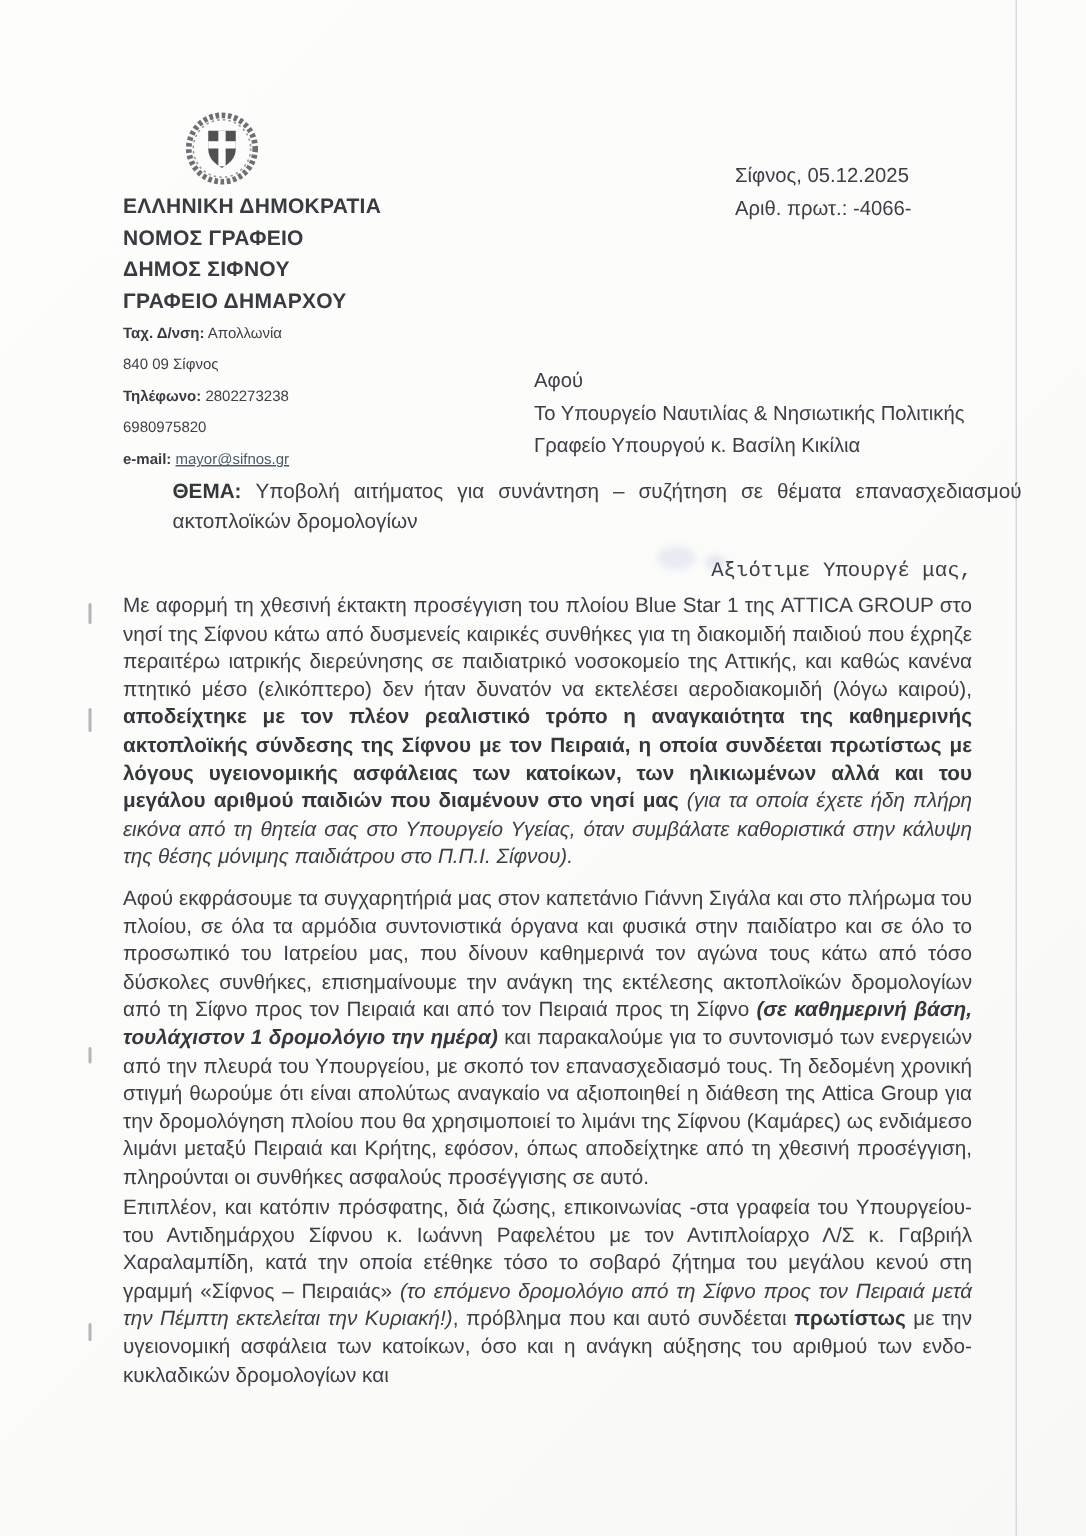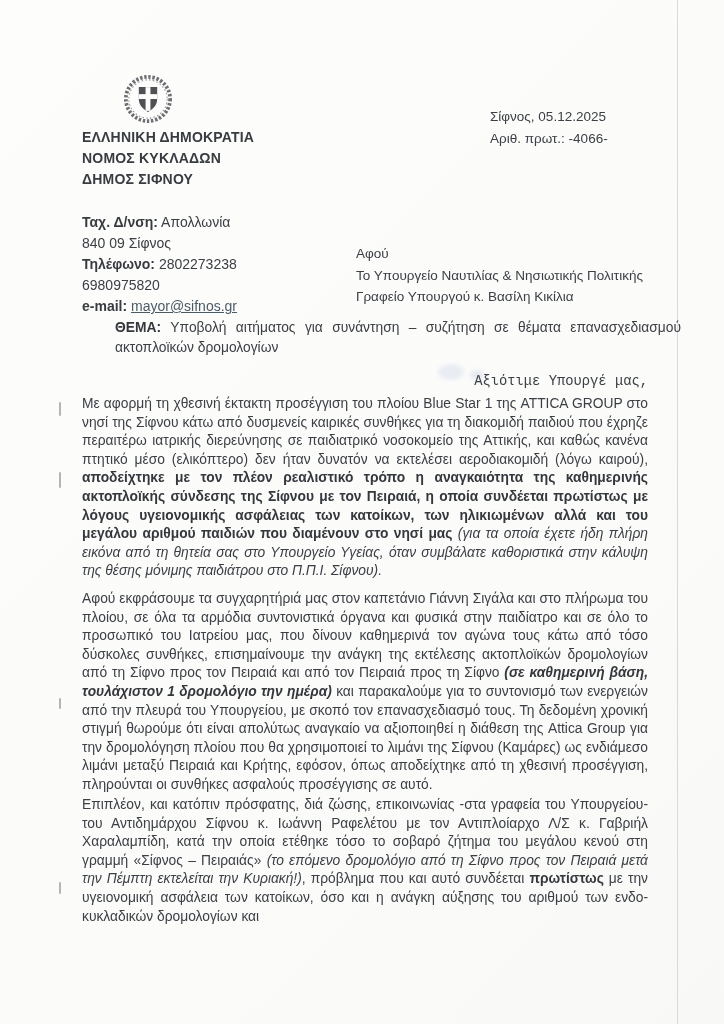--- a/index.html
+++ b/index.html
@@ -14,21 +14,21 @@
   
   .scan-line-right{position:absolute;left:677px;top:0;width:1px;height:1024px;background:rgba(185,192,198,.55);}
   .edge-dash{position:absolute;left:59px;width:2px;background:rgba(90,96,102,.45);border-radius:1px;}
   .stamp-smudge{position:absolute;border-radius:50%;filter:blur(2px);}
   .smudge-a{left:438px;top:364px;width:26px;height:16px;background:rgba(120,150,200,.14);}
   .smudge-b{left:470px;top:370px;width:14px;height:10px;background:rgba(110,140,195,.16);}
   
   .emblem{position:absolute;left:121px;top:72px;width:54px;height:54px;}
   .org-block{position:absolute;left:82px;top:127px;font-size:14px;font-weight:bold;line-height:21px;color:#383c41;letter-spacing:.2px;}
   .date-block{position:absolute;left:490px;top:106px;font-size:13.5px;line-height:22px;}
-  .contact-block{position:absolute;left:82px;top:212px;font-size:14px;line-height:21px;}
+  .contact-block{position:absolute;left:82px;top:212px;font-size:10px;line-height:21px;}
   .contact-label{font-weight:bold;color:#383c41;}
   .email-value{color:#4a5b66;text-decoration:underline;}
   .recipient-block{position:absolute;left:356px;top:243px;font-size:13.5px;line-height:21.5px;}
   
   .flow{position:absolute;left:82px;width:566px;font-size:13.8px;text-align:justify;}
   .subject{top:318px;line-height:20px;margin-left:33px;}
   .salutation{top:372px;line-height:19px;text-align:right;font-family:Liberation Mono, monospace;}
   .para{line-height:18.6px;}
   .p1{top:395px;}
   .p2{top:590px;}
@@ -58,22 +58,23 @@
         <circle cx="50" cy="50" r="35.5" stroke-width="2" stroke-dasharray="3 4" opacity="0.6"></circle>
       </g>
       <path d="M33 28 h34 v22 c0 13 -9 19 -17 24 c-8 -5 -17 -11 -17 -24 z" fill="#4f5155"></path>
       <rect x="45.5" y="28" width="9" height="44" fill="#fdfdfc"></rect>
       <rect x="33" y="41" width="34" height="9" fill="#fdfdfc"></rect>
     </svg>
   </div>
 
   <div class="org-block">
     <div>ΕΛΛΗΝΙΚΗ ΔΗΜΟΚΡΑΤΙΑ</div>
-    <div>ΝΟΜΟΣ ΚΥΚΛΑΔΩΝ</div>
+    <div>ΝΟΜΟΣ ΓΡΑΦΕΙΟ</div>
     <div>ΔΗΜΟΣ ΣΙΦΝΟΥ</div>
+    <div>ΓΡΑΦΕΙΟ ΔΗΜΑΡΧΟΥ</div>
   </div>
 
   <div class="date-block">
     <div>Σίφνος, 05.12.2025</div>
     <div>Αριθ. πρωτ.: -4066-</div>
   </div>
 
   <div class="contact-block">
     <div>
       <span class="contact-label">Ταχ. Δ/νση:</span>

